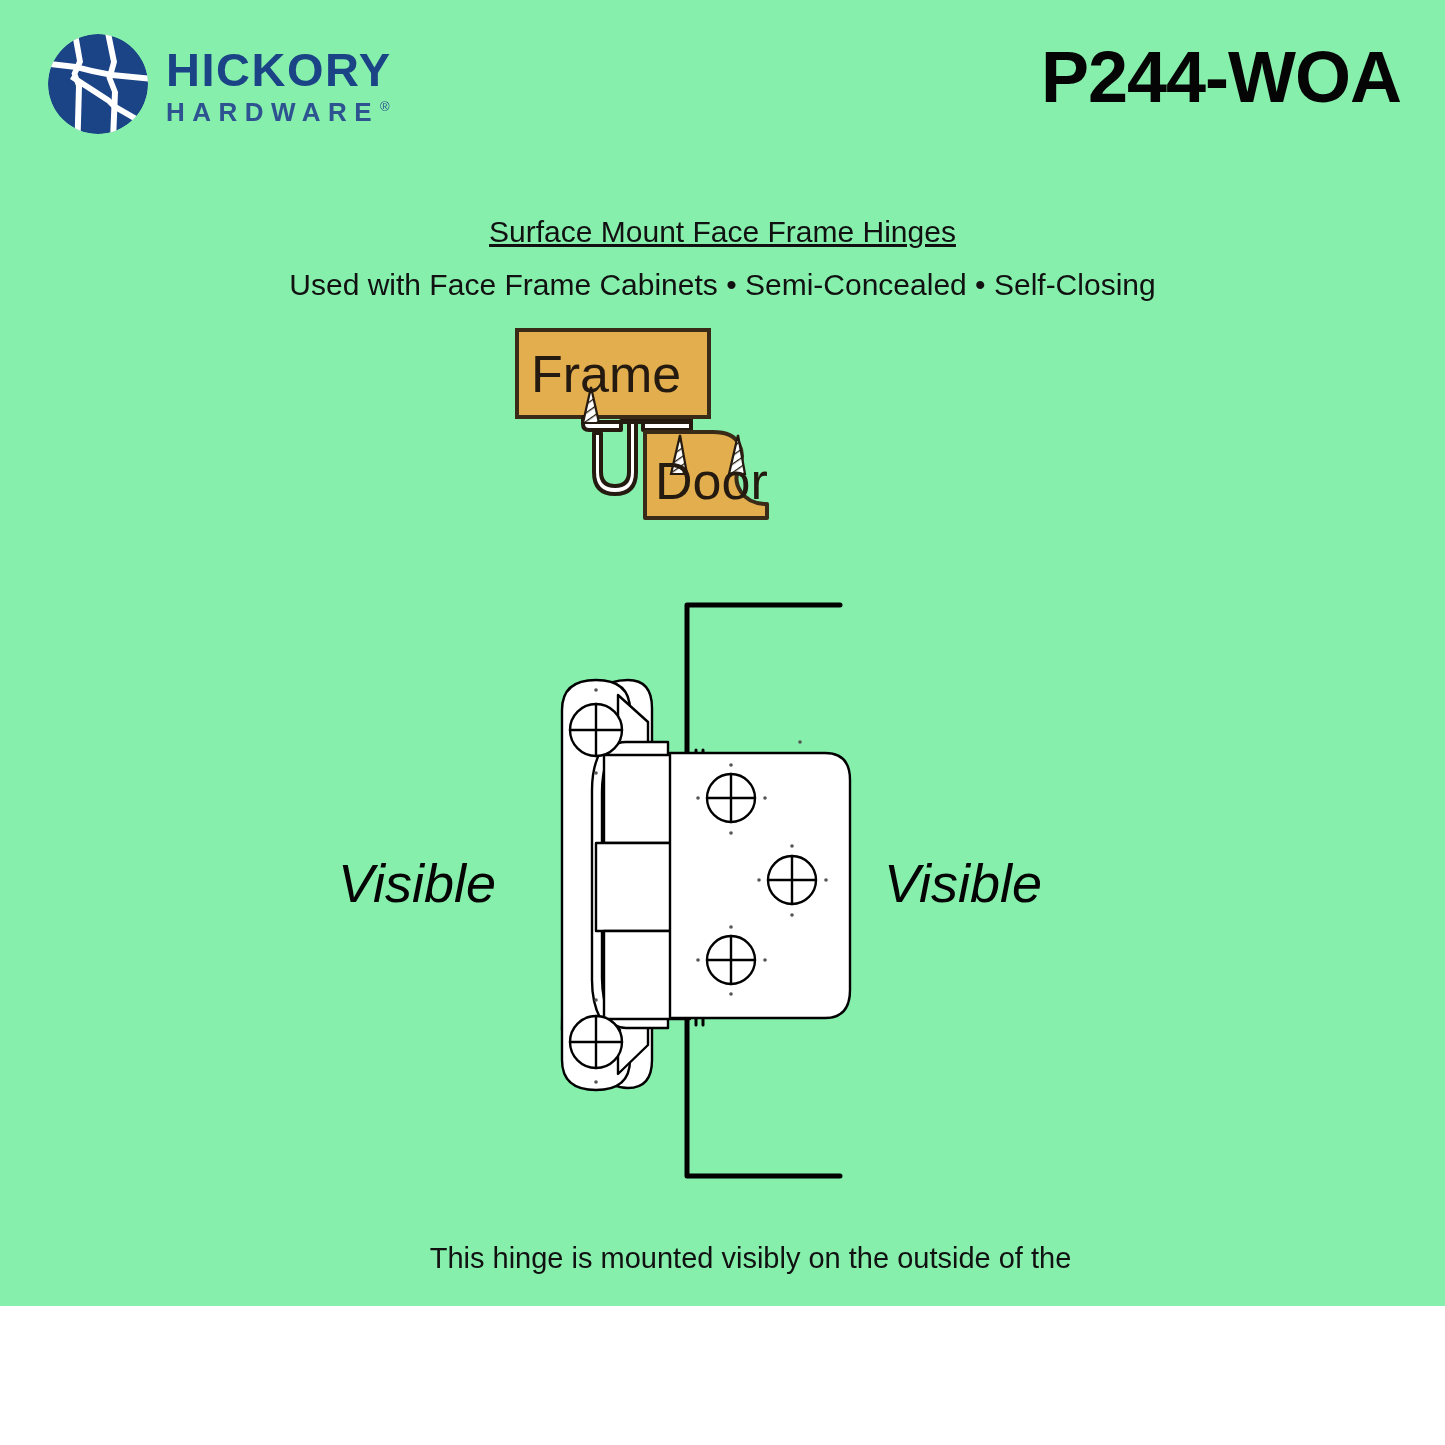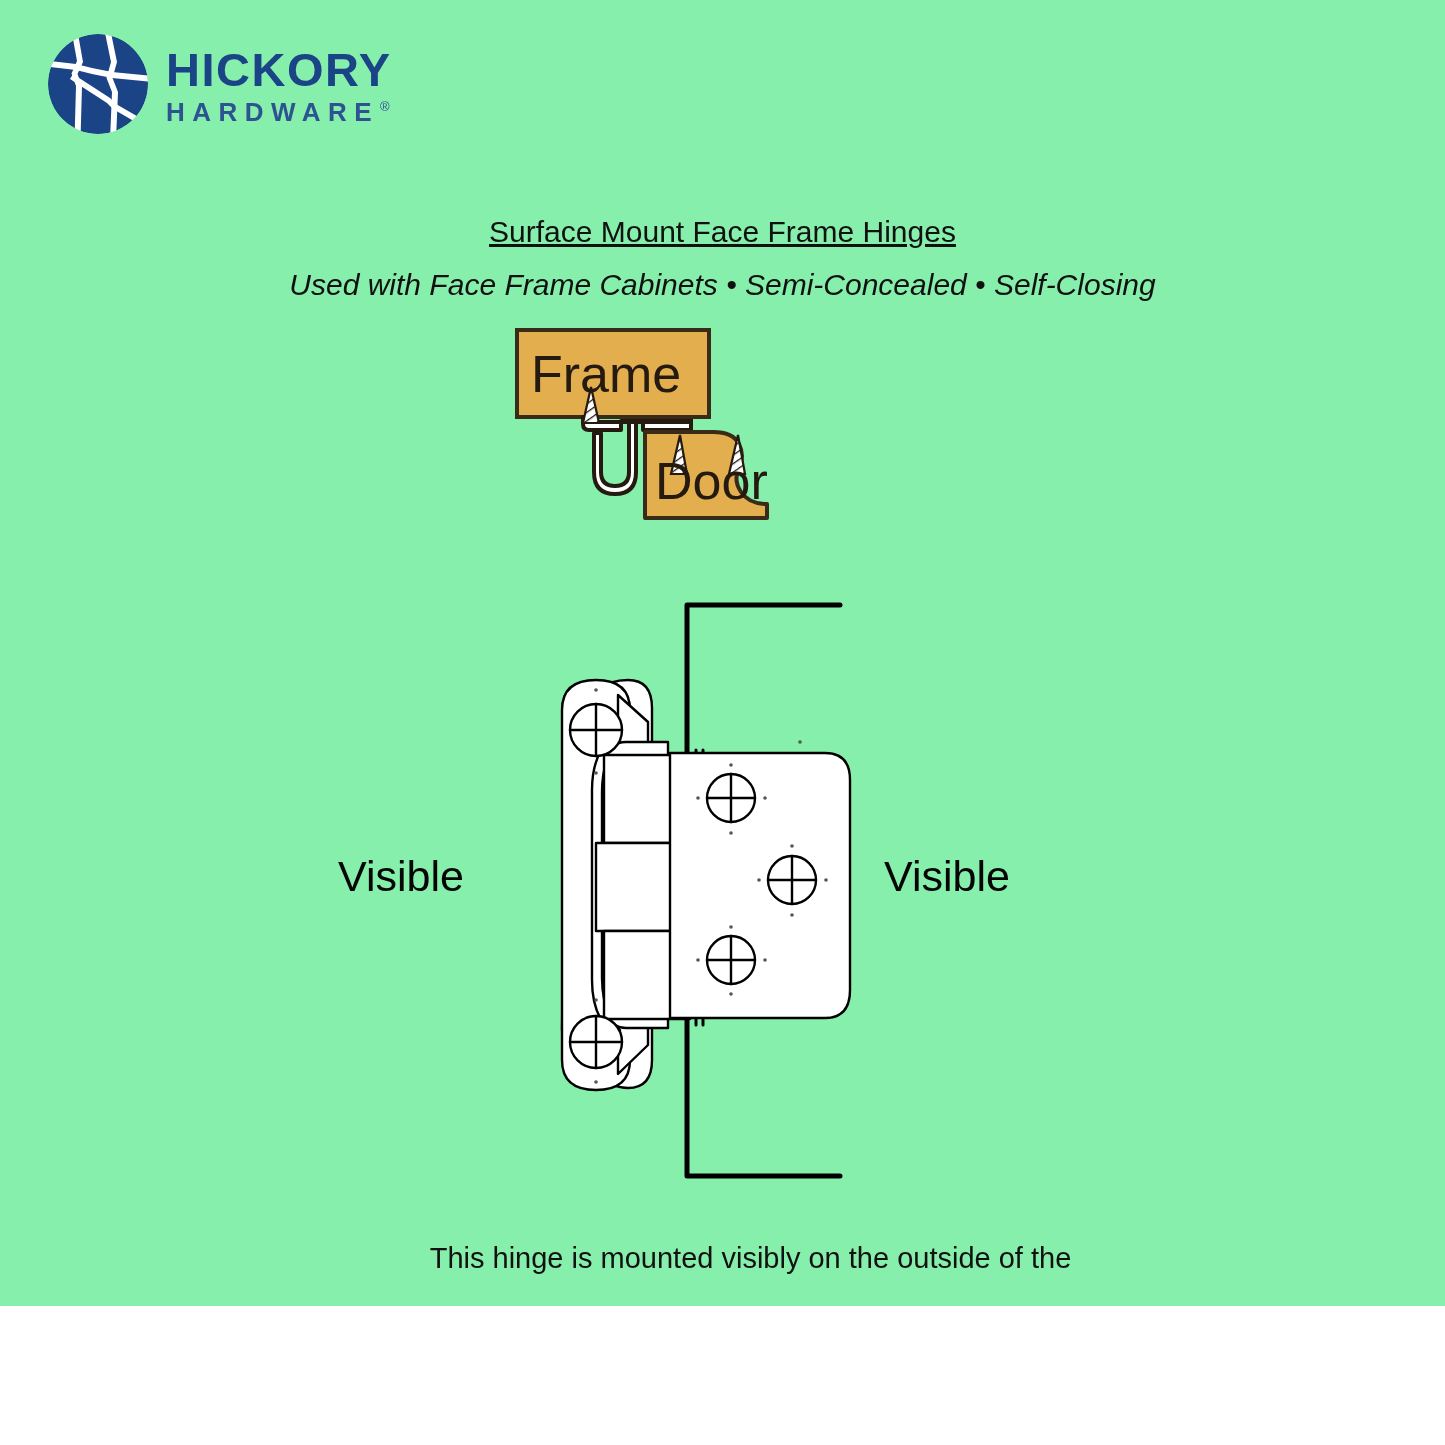--- a/index.html
+++ b/index.html
@@ -96,44 +96,44 @@
     white-space: nowrap;
   }
   #subtitle-1 {
     top: 215px;
     font-size: 30px;
     text-decoration: underline;
   }
   #subtitle-2 {
     top: 268px;
     font-size: 30px;
-    font-style: italic;
   }
 
   
   #frame-door-diagram {
     position: absolute;
     left: 495px;
     top: 322px;
     width: 460px;
     height: 215px;
   }
   #hinge-diagram {
     position: absolute;
     left: 500px;
     top: 590px;
     width: 560px;
     height: 590px;
   }
 
   .diagram-label {
     position: absolute;
-    font-size: 43px;
+    font-size: 54px;
     color: #050505;
     white-space: nowrap;
+    font-style: italic;
   }
   #label-visible { left: 338px; top: 852px; }
   #label-hidden  { left: 884px; top: 852px; }
 
   
   #footnote {
     position: absolute;
     left: 0;
     top: 1232px;
     width: 1445px;
@@ -173,20 +173,21 @@
       <div id="brand-wordmark">
         <div class="wm-hickory">HICKORY</div>
         <div class="wm-hardware-row">
           <span class="wm-hardware">HARDWARE</span>
           <span class="wm-reg">®</span>
         </div>
       </div>
 
     </div>
 
+    <div id="product-code">P244-WOA</div>
   </div>
 
   <div class="subtitle" id="subtitle-1">Surface Mount Face Frame Hinges</div>
   <div class="subtitle" id="subtitle-2">Used with Face Frame Cabinets • Semi-Concealed • Self-Closing</div>
 
   <svg id="frame-door-diagram" viewBox="0 0 460 215">
     <defs>
       <pattern id="hatch" width="7" height="7" patternUnits="userSpaceOnUse" patternTransform="rotate(55)">
         <rect width="7" height="7" fill="#ffffff"></rect>
         <line x1="0" y1="0" x2="0" y2="7" stroke="#241a0f" stroke-width="2.6"></line>

